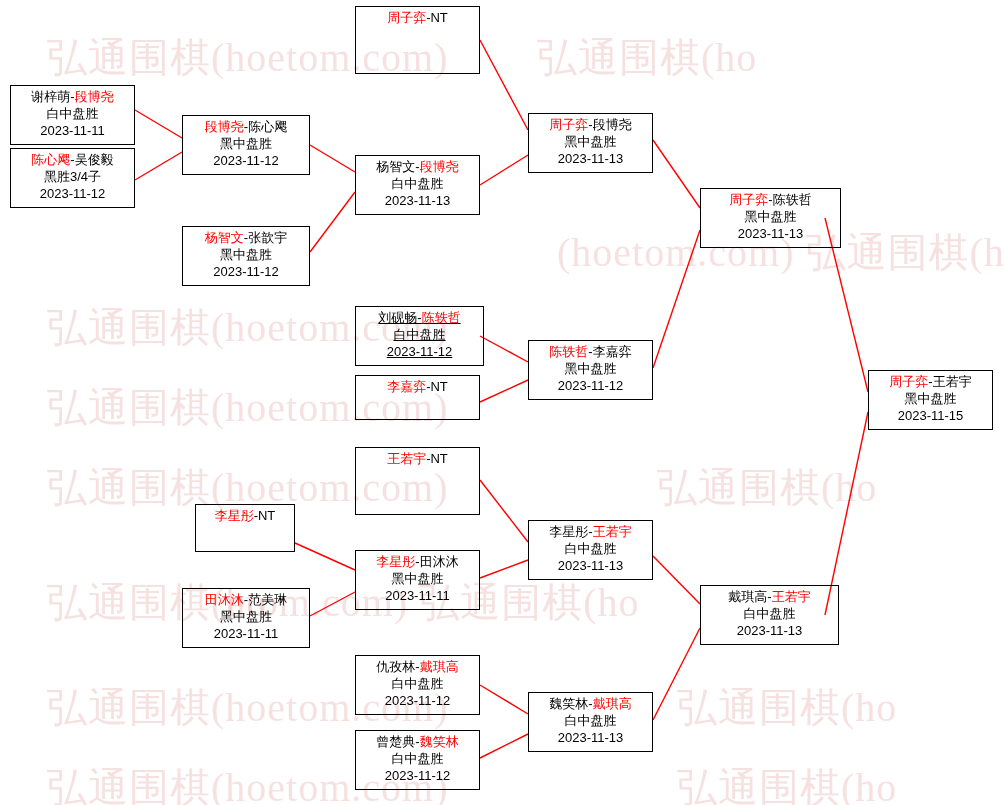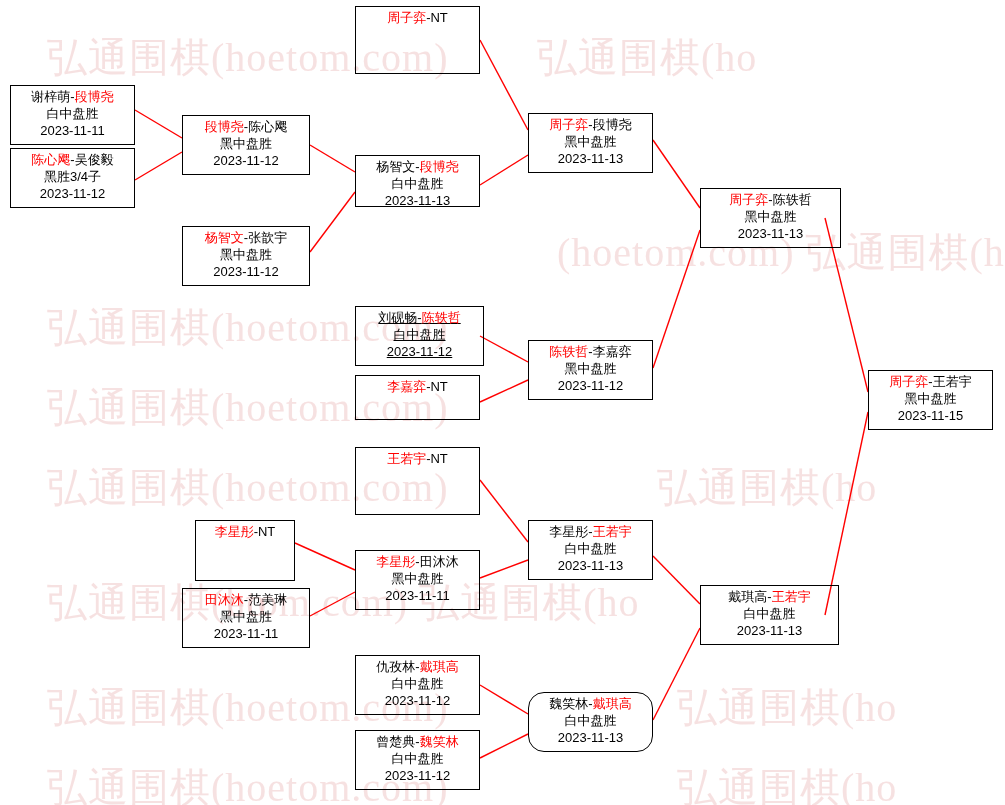--- a/index.html
+++ b/index.html
@@ -129,21 +129,21 @@
       <div class="match" style="left: 182px; top: 115px; width: 128px; height: 60px;">
         <span class="ln"><span class="red">段博尧</span><span class="blk">-陈心飔</span></span>
         <span class="ln"><span class="blk">黑中盘胜</span></span>
         <span class="ln"><span class="blk">2023-11-12</span></span>
       </div>
       <div class="match" style="left: 182px; top: 226px; width: 128px; height: 60px;">
         <span class="ln"><span class="red">杨智文</span><span class="blk">-张歆宇</span></span>
         <span class="ln"><span class="blk">黑中盘胜</span></span>
         <span class="ln"><span class="blk">2023-11-12</span></span>
       </div>
-      <div class="match" style="left: 355px; top: 155px; width: 125px; height: 52px;">
+      <div class="match" style="left: 355px; top: 155px; width: 125px; height: 60px;">
         <span class="ln"><span class="blk">杨智文-</span><span class="red">段博尧</span></span>
         <span class="ln"><span class="blk">白中盘胜</span></span>
         <span class="ln"><span class="blk">2023-11-13</span></span>
       </div>
       <div class="match" style="left: 528px; top: 113px; width: 125px; height: 60px;">
         <span class="ln"><span class="red">周子弈</span><span class="blk">-段博尧</span></span>
         <span class="ln"><span class="blk">黑中盘胜</span></span>
         <span class="ln"><span class="blk">2023-11-13</span></span>
       </div>
       <div class="match" style="left: 355px; top: 306px; width: 129px; height: 60px; text-decoration: underline;">
@@ -160,21 +160,21 @@
         <span class="ln"><span class="blk">2023-11-12</span></span>
       </div>
       <div class="match" style="left: 700px; top: 188px; width: 141px; height: 60px;">
         <span class="ln"><span class="red">周子弈</span><span class="blk">-陈轶哲</span></span>
         <span class="ln"><span class="blk">黑中盘胜</span></span>
         <span class="ln"><span class="blk">2023-11-13</span></span>
       </div>
       <div class="match" style="left: 355px; top: 447px; width: 125px; height: 68px;">
         <span class="ln"><span class="red">王若宇</span><span class="blk">-NT</span></span>
       </div>
-      <div class="match" style="left: 195px; top: 520px; width: 100px; height: 61px;">
+      <div class="match" style="left: 195px; top: 504px; width: 100px; height: 48px;">
         <span class="ln"><span class="red">李星彤</span><span class="blk">-NT</span></span>
       </div>
       <div class="match" style="left: 182px; top: 588px; width: 128px; height: 60px;">
         <span class="ln"><span class="red">田沐沐</span><span class="blk">-范美琳</span></span>
         <span class="ln"><span class="blk">黑中盘胜</span></span>
         <span class="ln"><span class="blk">2023-11-11</span></span>
       </div>
       <div class="match" style="left: 355px; top: 550px; width: 125px; height: 60px;">
         <span class="ln"><span class="red">李星彤</span><span class="blk">-田沐沐</span></span>
         <span class="ln"><span class="blk">黑中盘胜</span></span>
@@ -188,21 +188,21 @@
       <div class="match" style="left: 355px; top: 655px; width: 125px; height: 60px;">
         <span class="ln"><span class="blk">仇孜林-</span><span class="red">戴琪高</span></span>
         <span class="ln"><span class="blk">白中盘胜</span></span>
         <span class="ln"><span class="blk">2023-11-12</span></span>
       </div>
       <div class="match" style="left: 355px; top: 730px; width: 125px; height: 60px;">
         <span class="ln"><span class="blk">曾楚典-</span><span class="red">魏笑林</span></span>
         <span class="ln"><span class="blk">白中盘胜</span></span>
         <span class="ln"><span class="blk">2023-11-12</span></span>
       </div>
-      <div class="match" style="left: 528px; top: 692px; width: 125px; height: 60px; border-radius: 16px;">
+      <div class="match" style="left: 528px; top: 692px; width: 125px; height: 60px;">
         <span class="ln"><span class="blk">魏笑林-</span><span class="red">戴琪高</span></span>
         <span class="ln"><span class="blk">白中盘胜</span></span>
         <span class="ln"><span class="blk">2023-11-13</span></span>
       </div>
       <div class="match" style="left: 700px; top: 585px; width: 139px; height: 60px;">
         <span class="ln"><span class="blk">戴琪高-</span><span class="red">王若宇</span></span>
         <span class="ln"><span class="blk">白中盘胜</span></span>
         <span class="ln"><span class="blk">2023-11-13</span></span>
       </div>
       <div class="match" style="left: 868px; top: 370px; width: 125px; height: 60px;">

